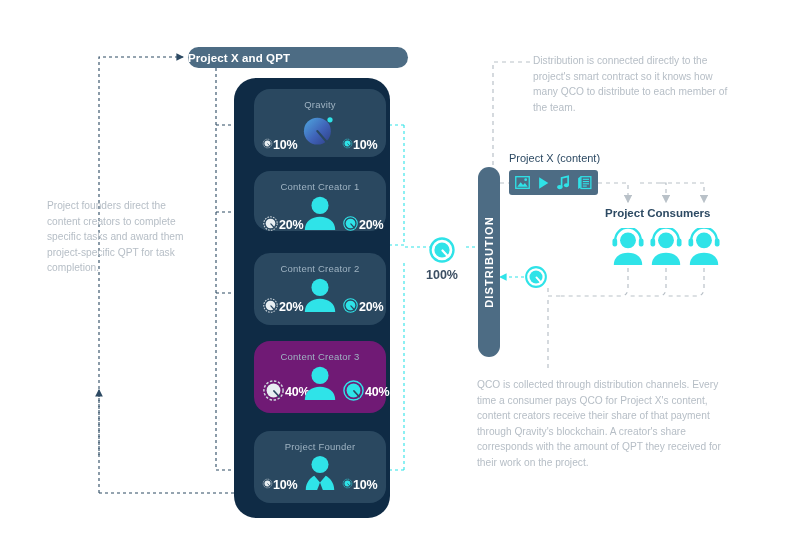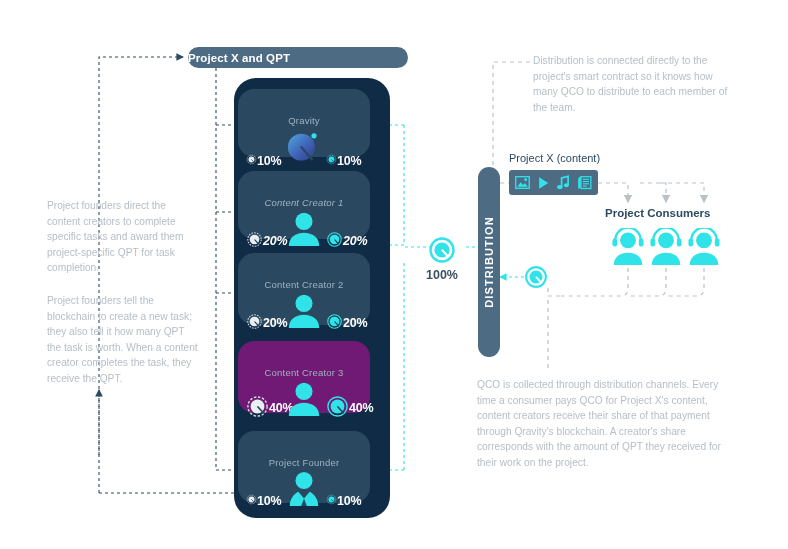--- a/index.html
+++ b/index.html
@@ -26,26 +26,26 @@
 
   
   .project-container {
     position: absolute; left: 234px; top: 78px;
     width: 156px; height: 440px;
     background: #0f2b45; border-radius: 22px;
   }
 
   
   .member-card {
-    position: absolute; left: 4px; width: 132px;
+    position: absolute; left: 20px; width: 132px;
     background: #2a4860; border-radius: 16px;
-    padding-top: 26px;
+    padding-top: 10px;
   }
   .card-qravity       { top: 11px;  height: 68px; }
-  .card-creator1      { top: 93px;  height: 68px; font-style: italic; }
+  .card-creator1      { top: 93px;  height: 60px; }
   .card-creator2      { top: 175px; height: 72px; }
   .card-creator3      { top: 263px; height: 72px; background: #701a75; }
   .card-founder       { top: 353px; height: 72px; }
 
   .card-title {
     text-align: center; color: #9fb3c2;
     font-size: 9.5px; font-weight: 400; letter-spacing: .2px;
   }
   .card-body {
     position: relative; display: flex; align-items: flex-end;
@@ -457,17 +457,16 @@
         <path d="M5.5,13 A13.5,13.5 0 0 1 32.5,13" fill="none" stroke="#2fe3e8" stroke-width="2.4"></path>
         <rect x="2.6" y="11" width="5" height="8.5" rx="2.3" fill="#2fe3e8"></rect>
         <rect x="30.4" y="11" width="5" height="8.5" rx="2.3" fill="#2fe3e8"></rect>
         <circle cx="19" cy="13" r="8.4" fill="#2fe3e8"></circle>
         <path d="M4,39 C4,30.5 10.8,26 19,26 C27.2,26 34,30.5 34,39 Z" fill="#2fe3e8"></path>
       </svg>
     </span>
   </div>
 
   <div class="para para-left-1">Project founders direct the content creators to complete specific tasks and award them project-specific QPT for task completion.</div>
-  <div class="para para-left-2">Project founders tell the blockchain to create a new task; they also tell it how many QPT the task is worth. When a content creator completes the task, they receive the QPT.</div>
   <div class="para para-br">QCO is collected through distribution channels. Every time a consumer pays QCO for Project X's content, content creators receive their share of that payment through Qravity's blockchain. A creator's share corresponds with the amount of QPT they received for their work on the project.</div>
   <div class="para para-tr">Distribution is connected directly to the project's smart contract so it knows how many QCO to distribute to each member of the team.</div>
 
 </div>
 
 </body></html>

